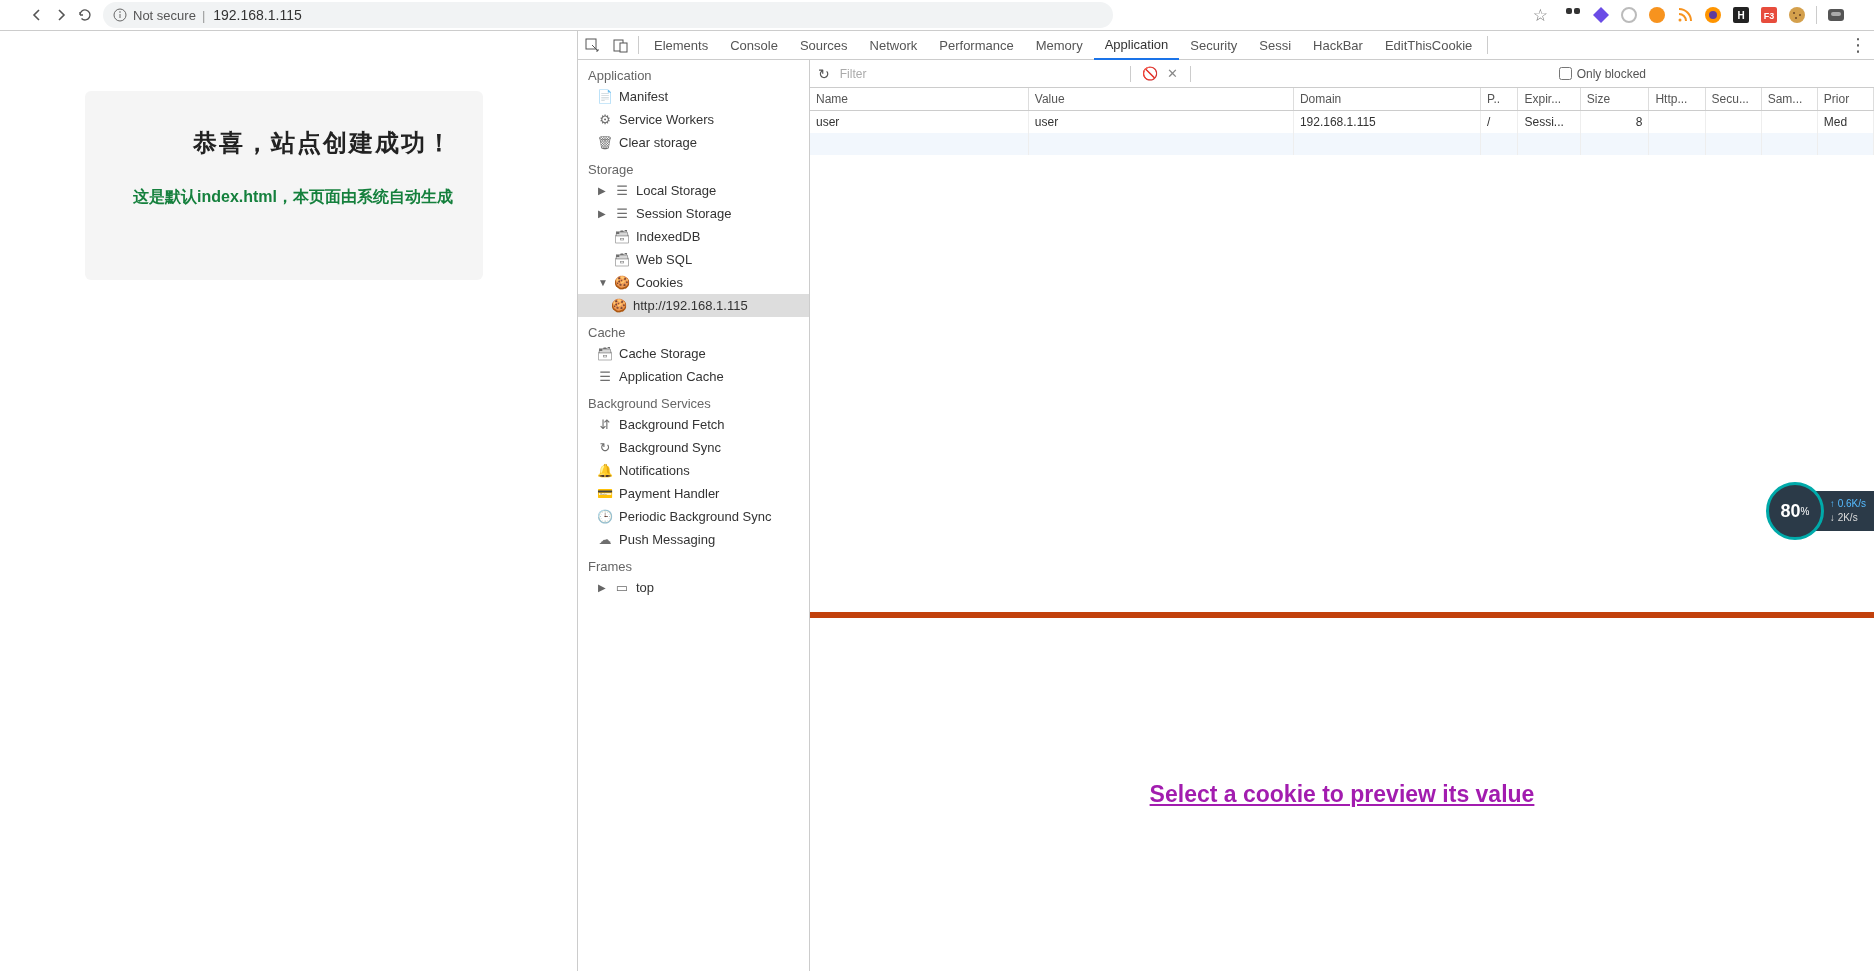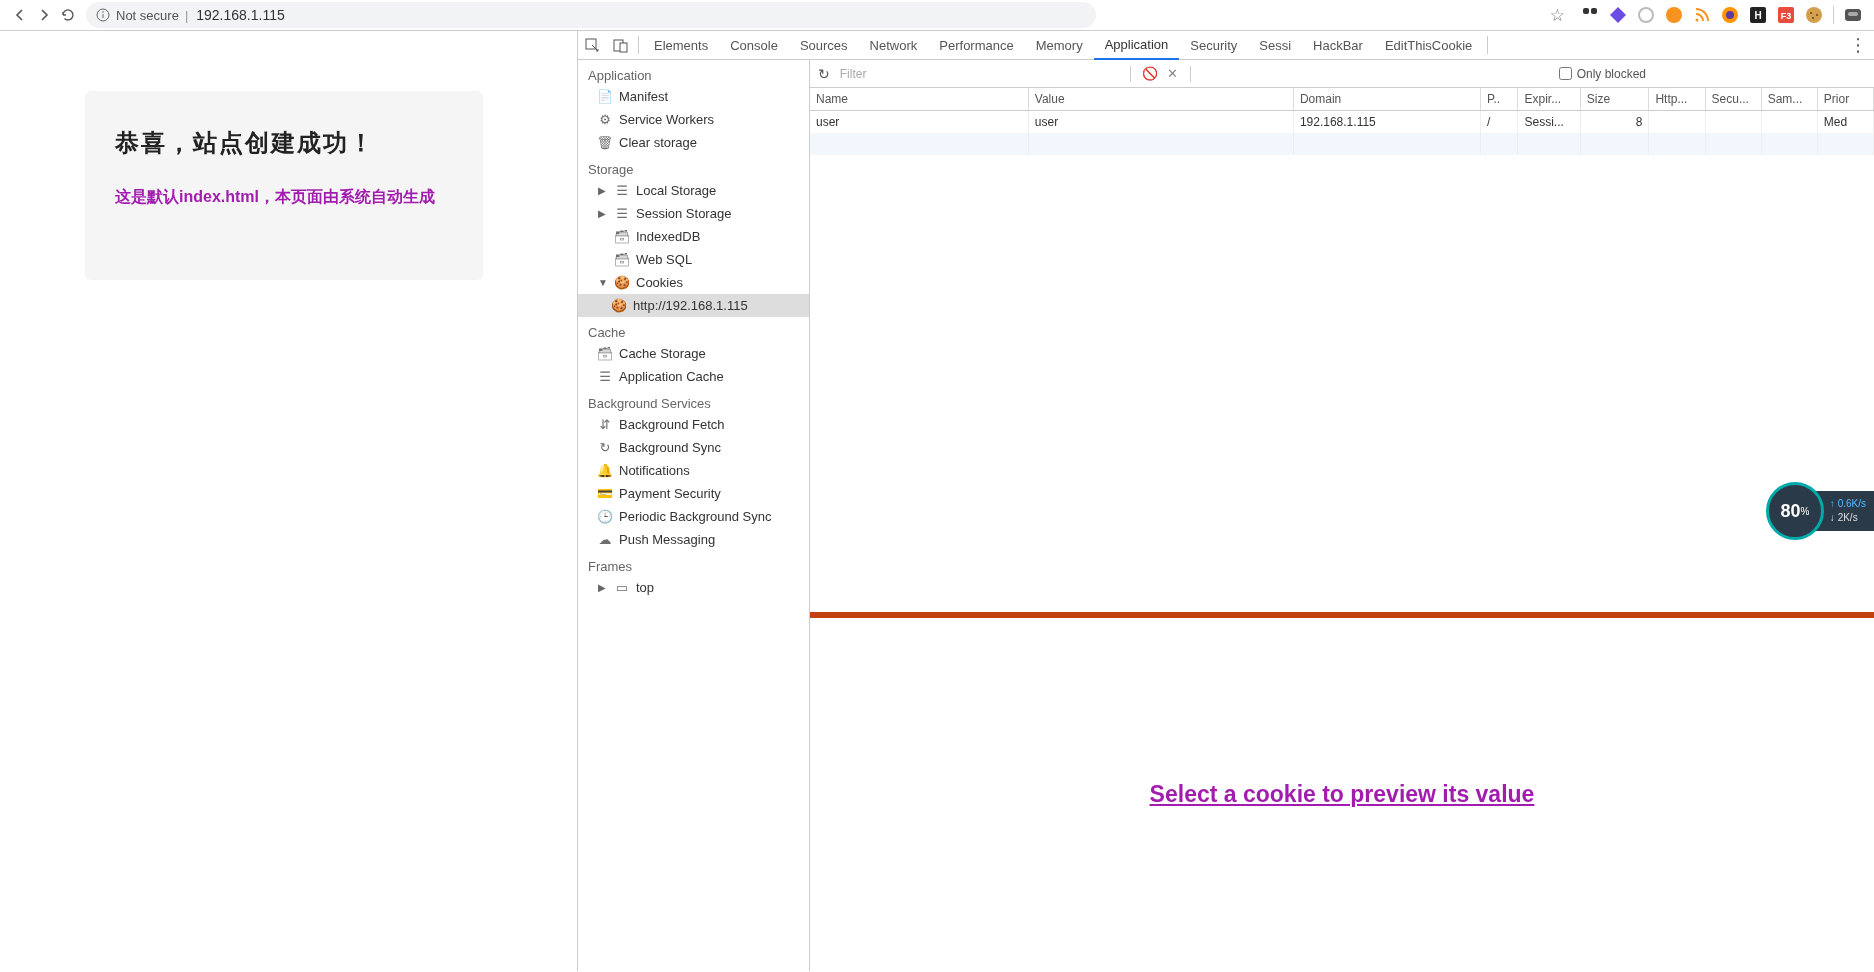--- a/index.html
+++ b/index.html
@@ -1,33 +1,33 @@
 <!DOCTYPE html>
 <html><head>
 <meta charset="utf-8">
 <style>
 * { margin: 0; padding: 0; box-sizing: border-box; }
 body { font-family: -apple-system, "Segoe UI", Arial, sans-serif; font-size: 13px; color: #333; overflow: hidden; }
 
 
-.browser-bar { height: 31px; display: flex; align-items: center; padding: 0 8px; border-bottom: 1px solid #ccc; gap: 0; background: #fff; }
+.browser-bar { height: 31px; display: flex; align-items: center; padding: 0 25px; border-bottom: 1px solid #ccc; gap: 0; background: #fff; }
 .nav-btn { width: 24px; height: 24px; display: flex; align-items: center; justify-content: center; color: #555; border-radius: 50%; }
 .url-bar { flex: 1; height: 26px; display: flex; align-items: center; background: #f1f3f4; border-radius: 14px; padding: 0 10px; gap: 8px; margin: 0 6px; max-width: 1010px; }
 .url-bar .secure { display: flex; align-items: center; gap: 6px; color: #555; font-size: 13px; }
 .url-bar .pipe { color: #999; }
 .url-bar .addr { color: #333; font-size: 14px; }
 .ext-icons { display: flex; align-items: center; gap: 10px; margin-left: auto; padding-right: 4px; }
 .ext-ico { width: 18px; height: 18px; }
 
 
 .main { display: flex; height: calc(972px - 32px); }
-.page { width: 577px; background: #fff; padding: 60px 0 0 85px; }
+.page { width: 577px; background: #fff; padding: 60px 0 0 85px; text-align: right; }
 .card { width: 398px; background: #f5f5f5; border-radius: 6px; padding: 36px 30px 46px 30px; }
 .card h1 { font-size: 24px; font-weight: 700; margin-bottom: 24px; color: #222; letter-spacing: 2px; }
-.card h2 { font-size: 16px; font-weight: 700; line-height: 1.7; margin-bottom: 24px; color: #a21caf; }
+.card h2 { font-size: 16px; font-weight: 700; line-height: 1.7; margin-bottom: 24px; color: #15803d; }
 .card ul { list-style: disc; padding-left: 22px; }
 .card ul li { font-size: 14px; line-height: 1.6; margin-bottom: 16px; color: #333; }
 
 
 .devtools { flex: 1; display: flex; flex-direction: column; border-left: 1px solid #ccc; background: #fff; }
 .dt-tabs { height: 29px; display: flex; align-items: center; border-bottom: 1px solid #ccc; }
 .dt-tabs .tool-btn { width: 28px; height: 28px; display: flex; align-items: center; justify-content: center; color: #555; }
 .dt-tabs .sep { width: 1px; height: 18px; background: #ccc; margin: 0 4px; }
 .dt-tab { padding: 0 11px; height: 29px; display: flex; align-items: center; color: #555; font-size: 13px; cursor: pointer; }
 .dt-tab.active { color: #333; border-bottom: 2px solid #1a73e8; margin-bottom: -1px; }
@@ -245,21 +245,21 @@
         <div class="sb-item">
             <span class="sb-ico">↻</span>
             <span>Background Sync</span>
           </div>
         <div class="sb-item">
             <span class="sb-ico">🔔</span>
             <span>Notifications</span>
           </div>
         <div class="sb-item">
             <span class="sb-ico">💳</span>
-            <span>Payment Security</span>
+            <span>Payment Handler</span>
           </div>
         <div class="sb-item">
             <span class="sb-ico">🕒</span>
             <span>Periodic Background Sync</span>
           </div>
         <div class="sb-item">
             <span class="sb-ico">☁</span>
             <span>Push Messaging</span>
           </div>
 

